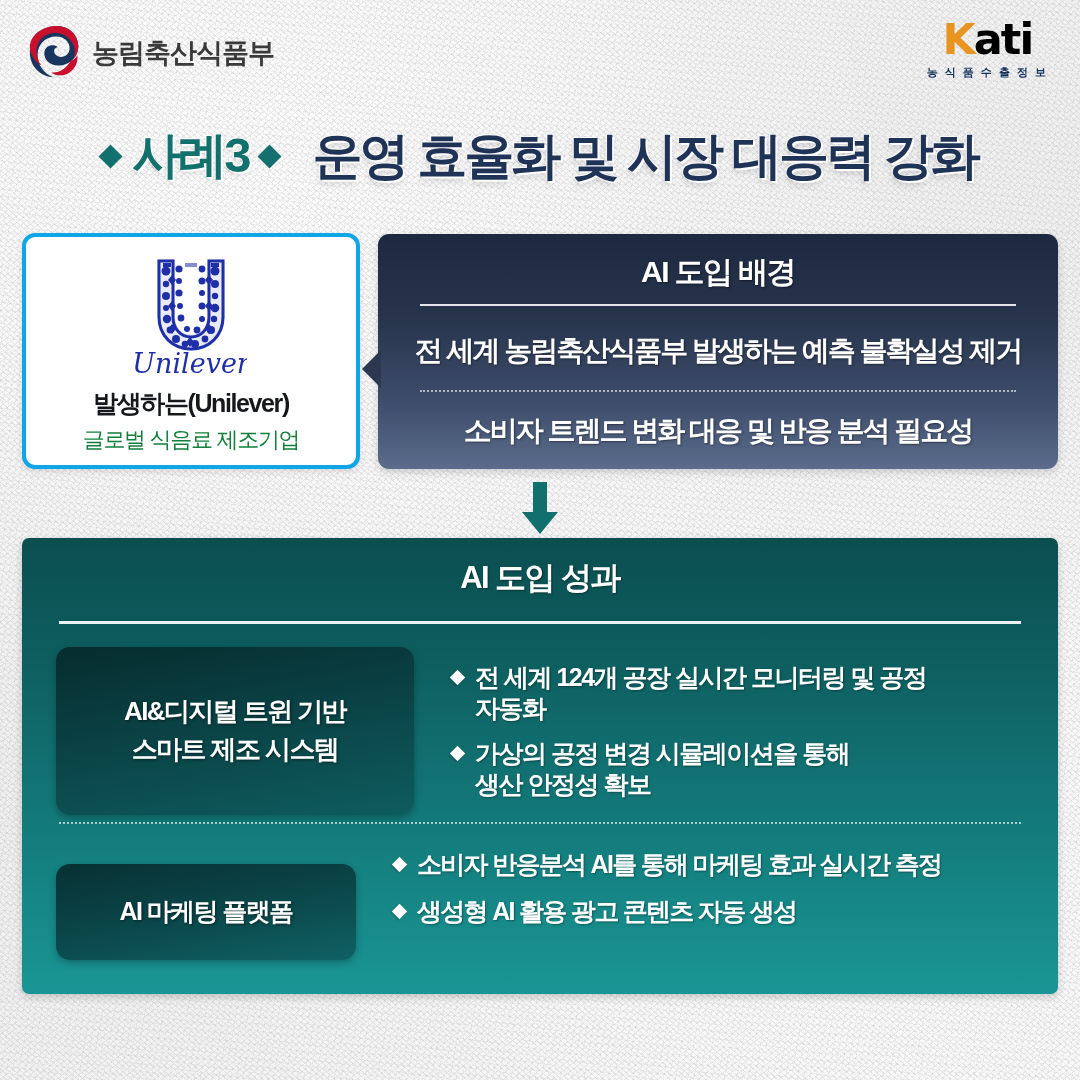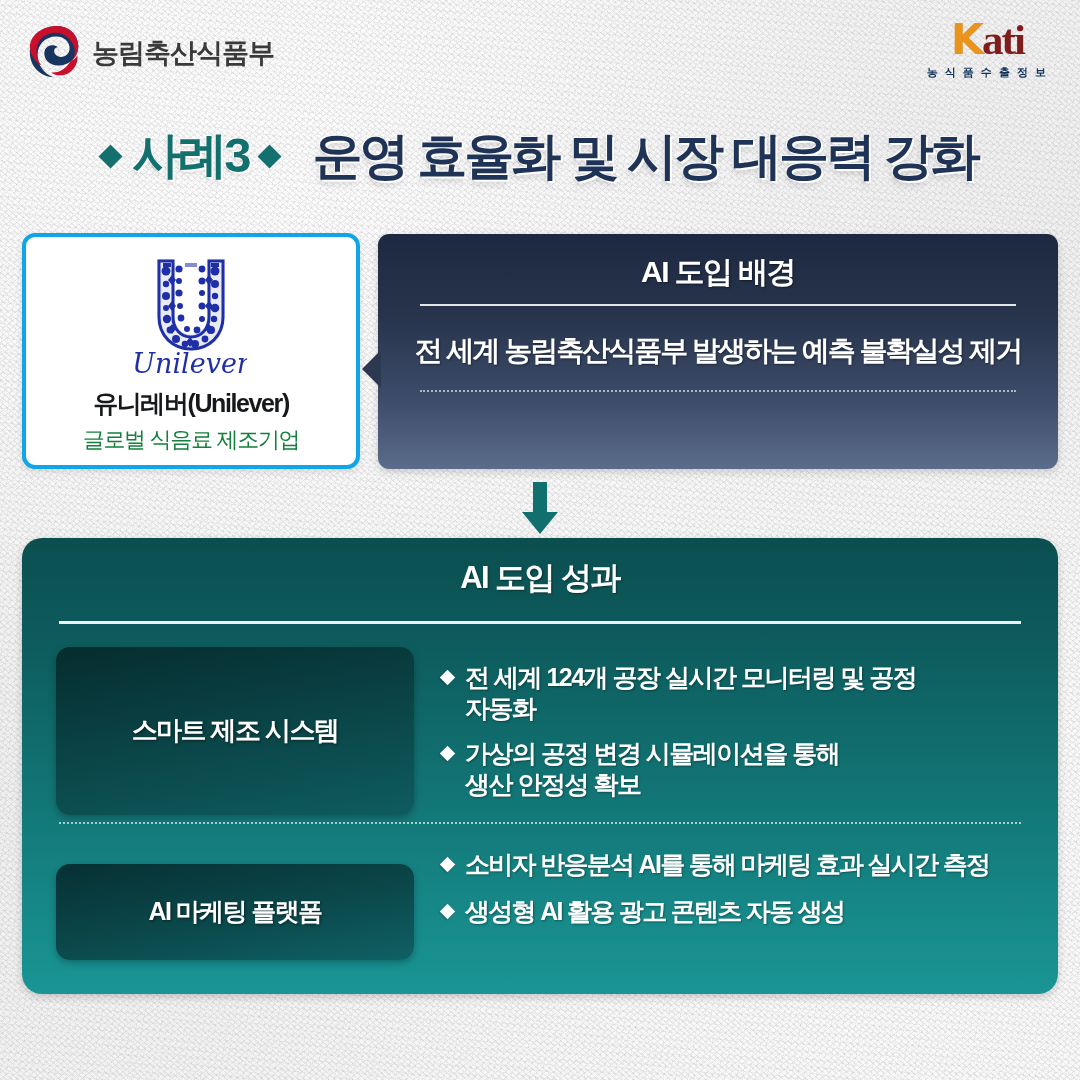--- a/index.html
+++ b/index.html
@@ -27,21 +27,21 @@
 
   
   .header{position:absolute;top:0;left:0;width:1080px;height:110px;}
   .gov{position:absolute;left:26px;top:22px;display:flex;align-items:center;gap:4px;}
   .gov-mark{width:62px;height:62px;}
   .gov-text{font-size:27px;font-weight:700;color:#3a3a3a;letter-spacing:-1px;white-space:nowrap;}
   .kati{position:absolute;right:32px;top:18px;text-align:center;}
   .kati-word{font-size:43px;font-weight:800;line-height:1;letter-spacing:-2px;
     font-family:"DejaVu Sans",sans-serif;}
   .kati-k{color:#e8941f;}
-  .kati-rest{color:#7f1d1d;font-family:Liberation Serif, serif;}
+  .kati-rest{color:#000000;}
   .kati-sub{margin-top:4px;font-size:11px;font-weight:700;color:#13335c;letter-spacing:2px;}
 
   
   .title-row{position:absolute;top:118px;left:0;width:1080px;height:76px;
     display:flex;align-items:center;justify-content:center;gap:34px;}
   .case-tag{display:flex;align-items:center;gap:13px;}
   .dia{width:17px;height:17px;background:#14706e;transform:rotate(45deg);
        box-shadow:0 0 3px rgba(255,255,255,.9);}
   .case-text{font-size:49px;font-weight:900;color:#12706d;letter-spacing:-3px;
     text-shadow:2px 2px 0 rgba(255,255,255,.95),-1px -1px 0 rgba(255,255,255,.8),0 3px 5px rgba(0,0,0,.14);}
@@ -75,38 +75,38 @@
     font-size:28px;font-weight:800;color:#ffffff;letter-spacing:-2px;white-space:nowrap;
     text-shadow:1px 1px 2px rgba(0,0,0,.4);}
   .navy-dot-rule{width:596px;height:0;margin:0 auto;
     border-top:2px dotted rgba(255,255,255,.6);}
 
   
   .arrow{position:absolute;left:50%;top:482px;transform:translateX(-50%);}
 
   
   .teal-panel{position:absolute;left:22px;top:538px;width:1036px;height:456px;
-    border-radius:20px;overflow:hidden;
+    border-radius:7px;overflow:hidden;
     background:linear-gradient(180deg,#0b4e50 0%,#0e5f60 28%,#147e7e 68%,#1a9595 100%);
     box-shadow:0 3px 9px rgba(0,0,0,.18);}
   .teal-title{margin-top:19px;text-align:center;font-size:31px;font-weight:900;color:#ffffff;
     letter-spacing:-1.6px;text-shadow:1px 1px 2px rgba(0,0,0,.4);}
   .teal-rule{width:962px;height:3px;margin:22px auto 0;background:rgba(255,255,255,.92);}
   .teal-row{display:flex;align-items:center;padding:0 34px;box-sizing:border-box;}
   .row1{height:182px;margin-top:16px;}
   .row2{height:116px;margin-top:14px;}
   .pill{flex:0 0 auto;border-radius:14px;display:flex;flex-direction:column;
     align-items:center;justify-content:center;box-sizing:border-box;
     box-shadow:0 3px 7px rgba(0,0,0,.26);}
   .pill1{width:358px;height:168px;background:linear-gradient(170deg,#062c2e 0%,#0a4245 45%,#0e5c5e 100%);}
-  .pill2{width:358px;height:96px;background:linear-gradient(170deg,#073033 0%,#0b494c 55%,#0f6164 100%);margin-top:31px;}
+  .pill2{width:300px;height:96px;background:linear-gradient(170deg,#073033 0%,#0b494c 55%,#0f6164 100%);margin-top:31px;}
   .pill-line{font-size:26px;font-weight:900;color:#ffffff;letter-spacing:-1.6px;line-height:1.45;
     text-shadow:1px 1px 3px rgba(0,0,0,.5);}
   .pill2 .pill-line{font-size:25px;}
-  .bullets{flex:1;padding-left:28px;}
+  .bullets{flex:1;padding-left:38px;}
   .bullet{display:flex;align-items:flex-start;gap:12px;margin-bottom:13px;}
   .bullet:last-child{margin-bottom:0;}
   .bdia{flex:0 0 auto;width:11px;height:11px;background:#ffffff;transform:rotate(45deg);margin-top:10px;
     box-shadow:0 1px 2px rgba(0,0,0,.3);}
   .btext{font-size:25px;font-weight:700;color:#ffffff;letter-spacing:-1.5px;line-height:1.26;
     text-shadow:1px 1px 2px rgba(0,0,0,.35);}
   .row2 .btext{font-size:25px;letter-spacing:-1.7px;}
   .row2 .bullet{margin-bottom:16px;}
   .row-divider{width:962px;height:0;margin:0 auto;border-top:2px dotted rgba(255,255,255,.65);}
 </style>
@@ -180,44 +180,46 @@
           <path d="M74 50 l4 5 -4 5 -4-5 Z"></path>
         <path d="M37 73 l4 5 -4 5 -4-5 Z"></path>
           <path d="M74 73 l4 5 -4 5 -4-5 Z"></path>
         <path d="M55 86 l4 5 -4 5 -4-5 Z"></path>
         <path d="M28 12 h8 v4 h-8 Z"></path>
           <path d="M76 12 h8 v4 h-8 Z"></path>
         <path d="M50 12 h12 v4 h-12 Z" opacity=".55"></path>
       </g>
       <text x="56" y="122" text-anchor="middle" font-family="DejaVu Serif, serif" font-style="italic" font-size="27" fill="#1f2fa8">Unilever</text>
     </svg>
-    <div class="company-name">유니레버(Unilever)</div>
+    <div class="company-name">발생하는(Unilever)</div>
     <div class="company-desc">글로벌 식음료 제조기업</div>
   </div>
 
   <div class="navy-notch"></div>
   <div class="navy-panel">
     <div class="navy-title">AI 도입 배경</div>
     <div class="navy-rule"></div>
     <div class="navy-items">
       <div class="navy-item">전 세계 농림축산식품부 발생하는 예측 불확실성 제거</div>
       <div class="navy-dot-rule"></div>
+      <div class="navy-item">소비자 트렌드 변화 대응 및 반응 분석 필요성</div>
     </div>
   </div>
 
   <svg class="arrow" width="46" height="54" viewBox="0 0 46 54">
     <path d="M16 0 h14 v30 h11 L23 52 L5 30 h11 Z" fill="#11706e"></path>
   </svg>
 
   <div class="teal-panel">
     <div class="teal-title">AI 도입 성과</div>
     <div class="teal-rule"></div>
 
     <div class="teal-row row1">
       <div class="pill pill1">
+        <span class="pill-line">AI&amp;디지털 트윈 기반</span>
         <span class="pill-line">스마트 제조 시스템</span>
       </div>
       <div class="bullets">
         <div class="bullet">
           <span class="bdia"></span>
           <span class="btext">전 세계 124개 공장 실시간 모니터링 및 공정<br>자동화</span>
         </div>
         <div class="bullet">
           <span class="bdia"></span>
           <span class="btext">가상의 공정 변경 시뮬레이션을 통해<br>생산 안정성 확보</span>

